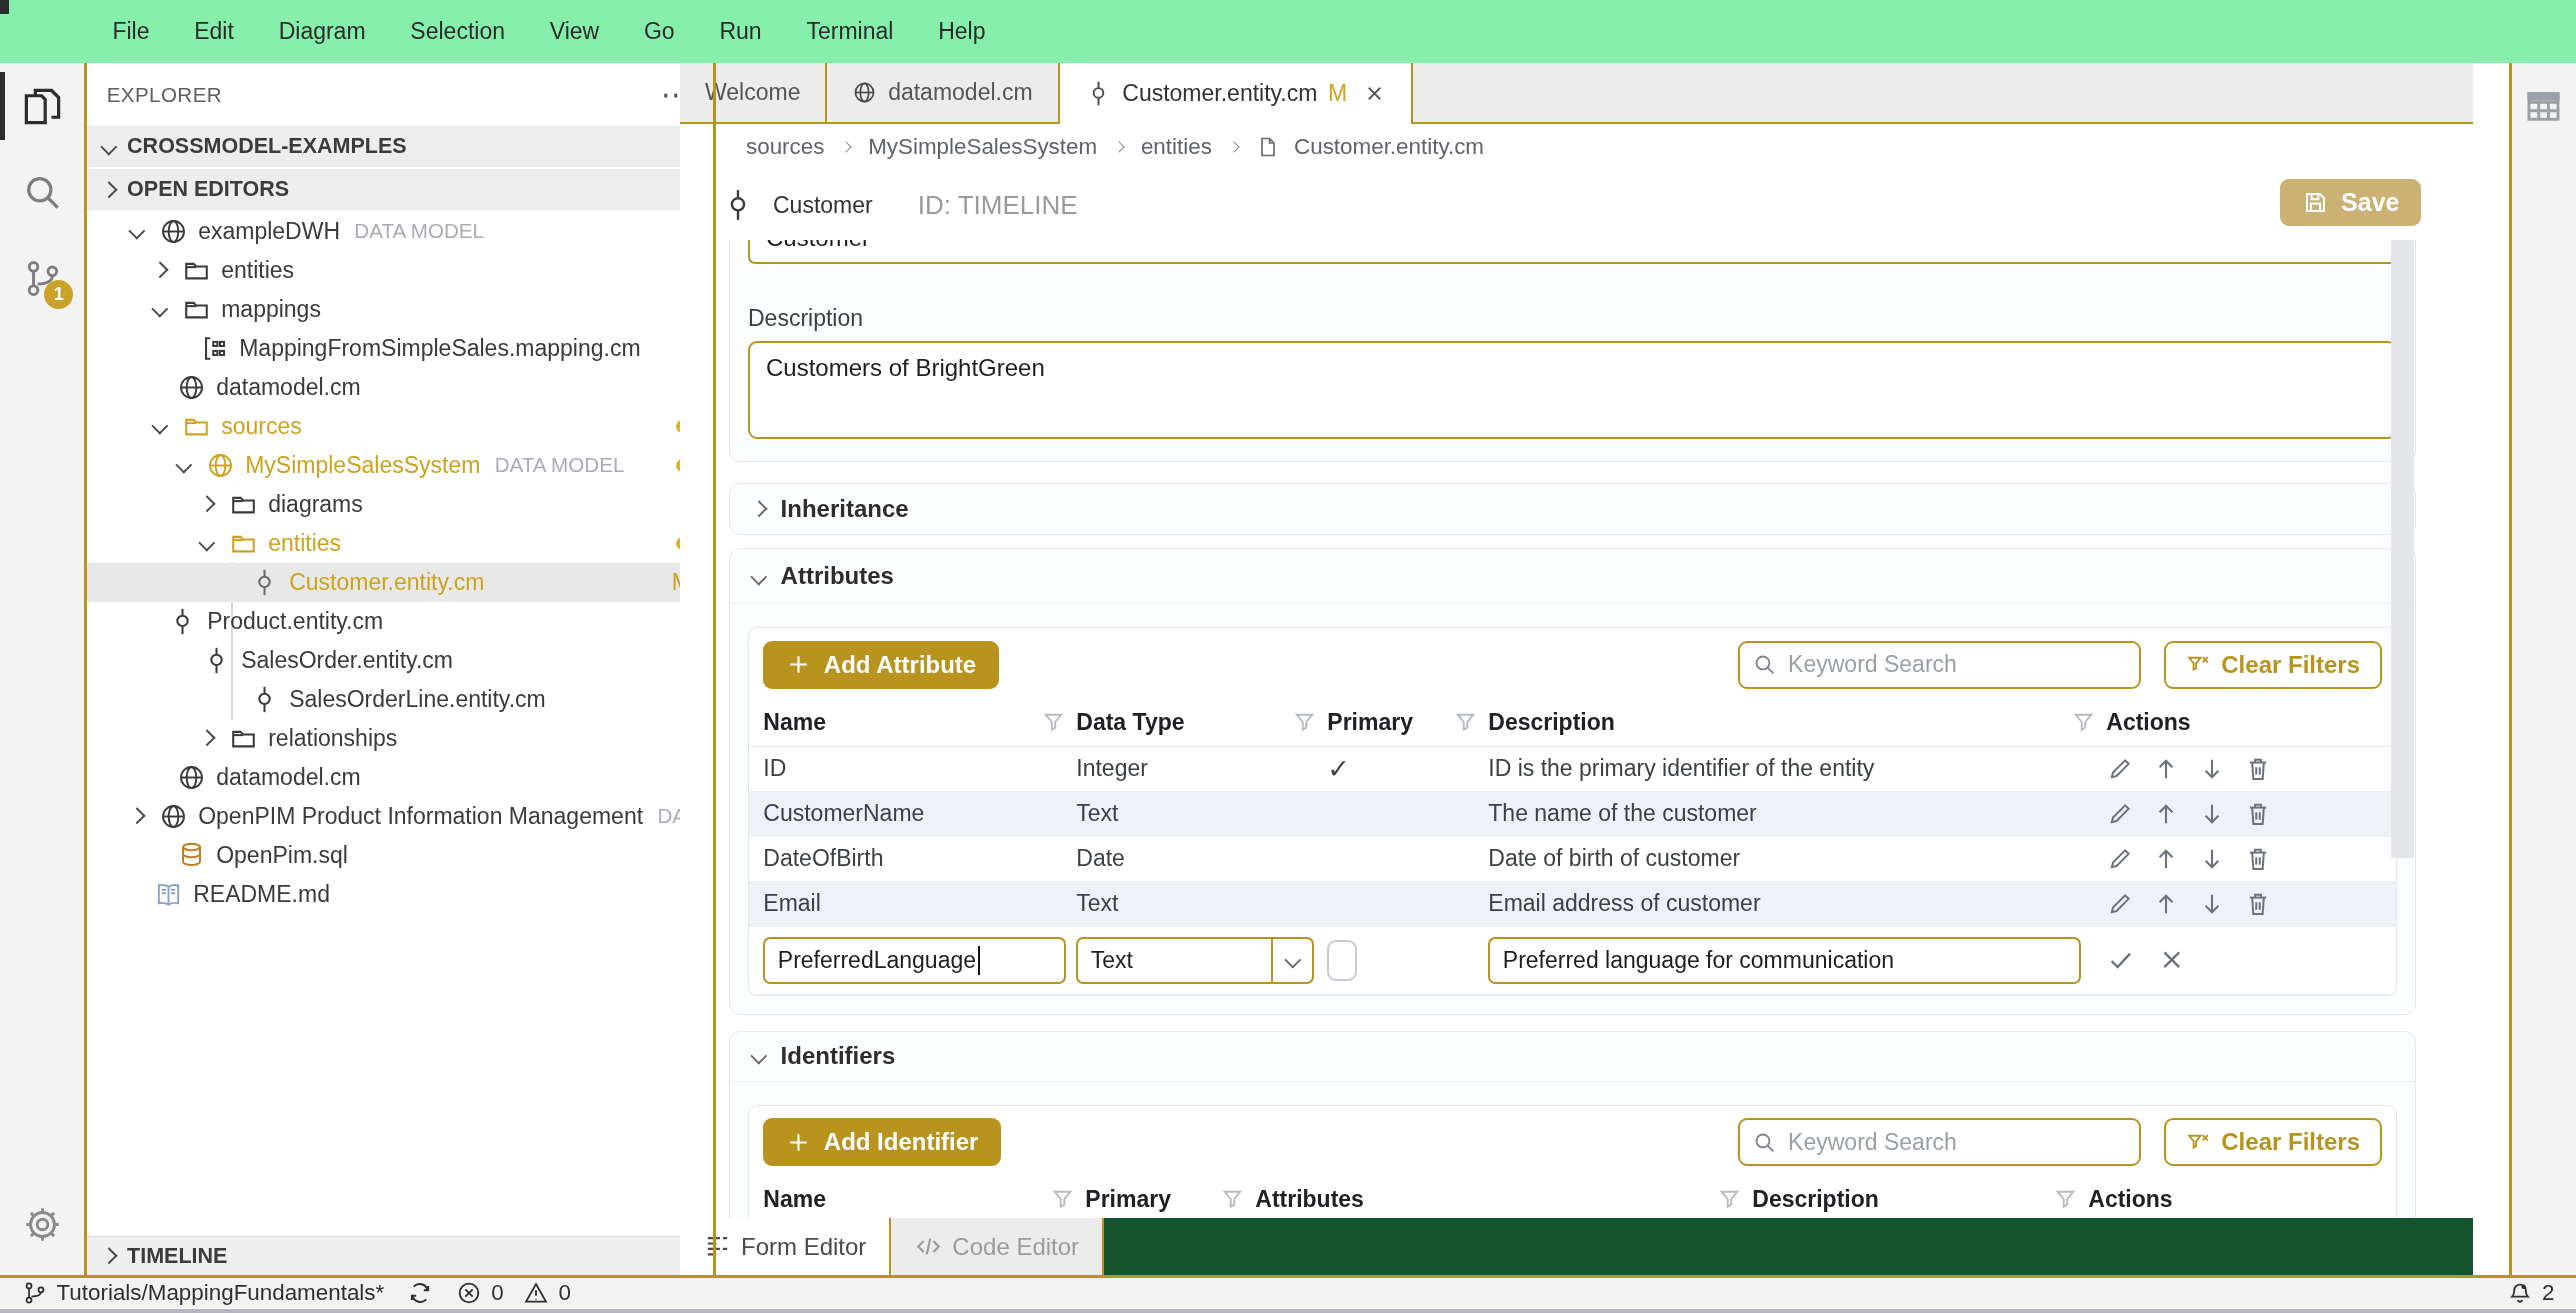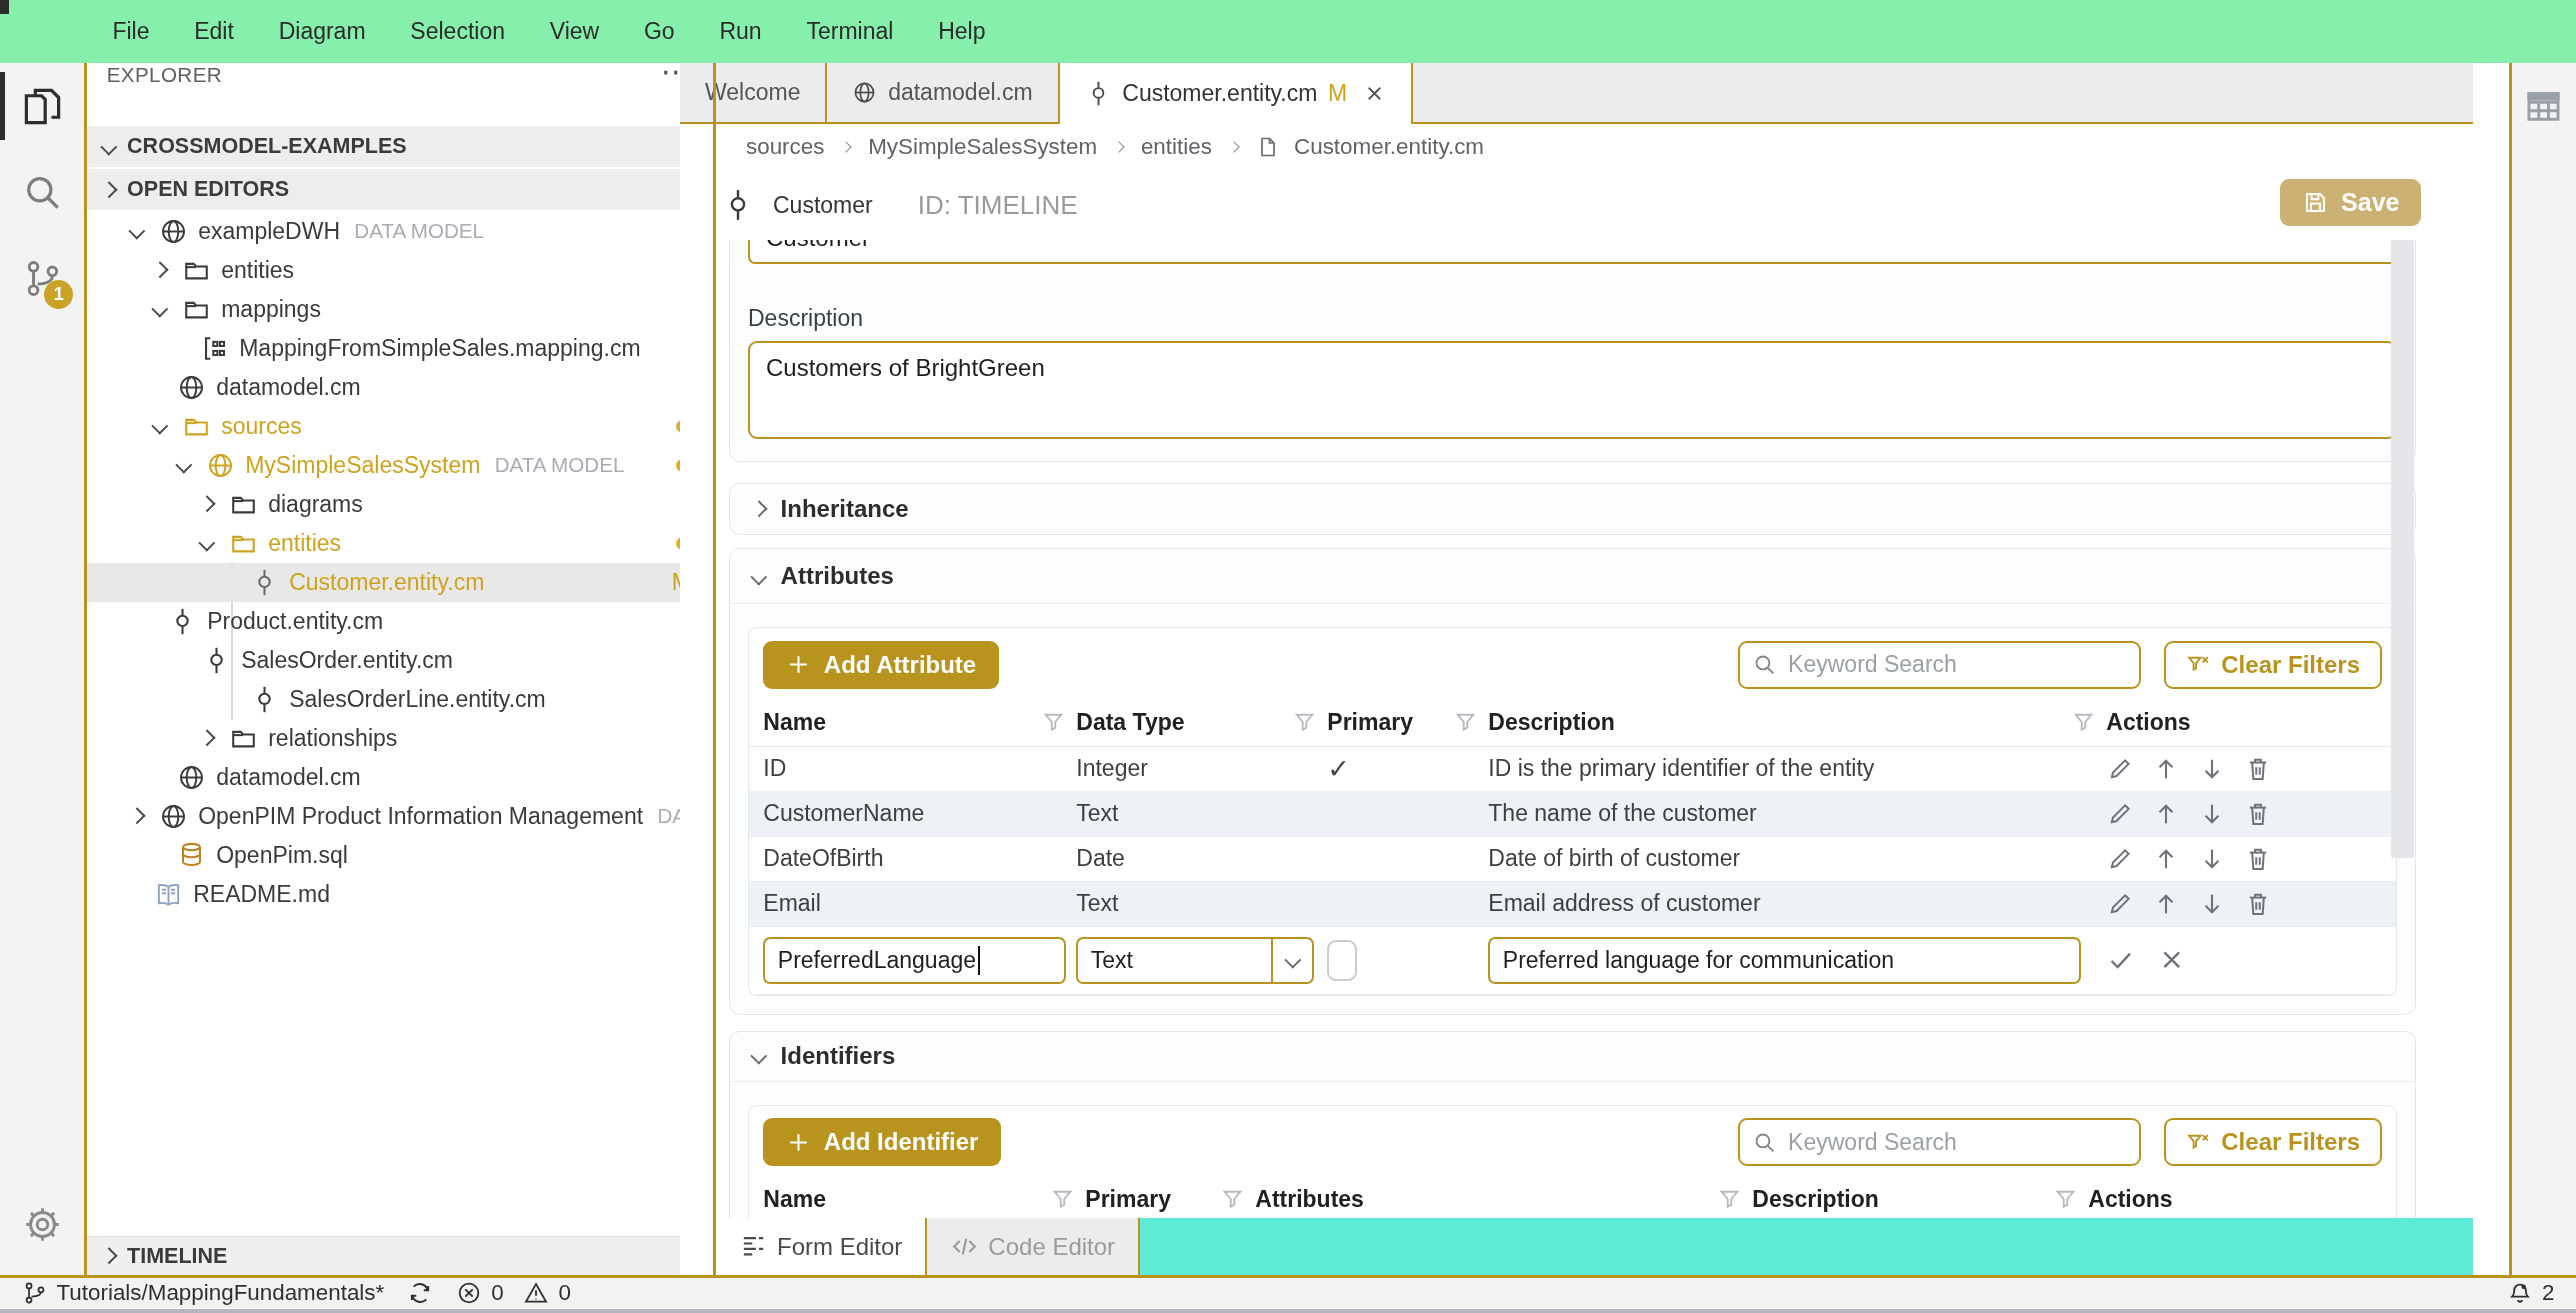--- a/index.html
+++ b/index.html
@@ -21,21 +21,21 @@
   .act-item.active::before { content:""; position:absolute; left:0; top:9px; bottom:9px; width:4.5px; background:#2d2d2d; }
   .act-item svg.i { width:43px; height:43px; }
   .act-gear { position:absolute; bottom:14.3px; left:0; width:84px; height:72px; display:flex; align-items:center; justify-content:center; color:#8a8a8a; }
   .act-gear svg.i { width:41px; height:41px; }
   .scm-badge { position:absolute; right:10.7px; bottom:12.5px; width:29px; height:29px; border-radius:50%; background:#c9a227; color:#fff; font-size:18px; font-weight:bold; display:flex; align-items:center; justify-content:center; }
 
   .vgold { position:absolute; top:63px; bottom:39px; width:2.7px; background:#b8941f; z-index:5; }
 
   
   .explorer { position:absolute; left:87px; width:627px; top:63px; bottom:39px; background:#fff; overflow:hidden; }
-  .exp-header { height:63px; display:flex; align-items:flex-start; padding:0 21.5px 0 19.7px;gap:24px; }
+  .exp-header { height:63px; display:flex; align-items:center; padding:0 21.5px 0 19.7px;gap:24px; }
   .exp-title { font-size:20.6px; color:#5f5f5f; letter-spacing:0.4px; }
   .exp-more { margin-left:auto; font-size:30px; color:#555; line-height:18px; letter-spacing:1.8px; }
   .sect-row { height:41px; background:#ededed; display:flex; align-items:center; gap:12.5px; padding-left:16px; font-size:21.5px; font-weight:bold; color:#3b3b3b; margin-bottom:1.8px; }
   .chev { width:11.6px; height:11.6px; border-right:2.2px solid #4a4a4a; border-bottom:2.2px solid #4a4a4a; transform:rotate(-45deg); display:inline-block; flex:none; }
   .chev.down { transform:rotate(45deg); }
   .chev.lite { border-color:#6a6a6a; }
   .trow { position:relative; height:39px; display:flex; align-items:center; font-size:23px; color:#3a3a3a; white-space:nowrap; }
   .trow .tw { width:36px; display:flex; justify-content:center; flex:none; }
   .trow .ticon { width:36px; display:flex; justify-content:center; color:#3a3a3a; flex:none; }
   .trow .tlabel { margin-left:7.2px; overflow:hidden; text-overflow:ellipsis; }
@@ -111,21 +111,21 @@
   .fake-input.desc { width:593px; }
   .caret { display:inline-block; width:2.2px; height:29px; background:#111; margin-left:1.8px; }
   .selectbox { width:238px; height:47px; border:2.2px solid #b8941f; border-radius:7.2px; background:#fff; display:flex; align-items:center; font-size:23px; color:#1e1e1e; overflow:hidden; }
   .selectbox .sel-val { flex:1; padding:0 12.5px; }
   .selectbox .sel-div { width:2.2px; height:100%; background:#b8941f; }
   .selectbox .sel-chev { width:39px; display:flex; justify-content:center; }
   .checkbox { width:30px; height:41px; border:2.7px solid #c7ccd2; border-radius:9px; background:#fff; }
   .confirmicons { display:flex; align-items:center; gap:21.5px; color:#6d727a; }
   .confirmicons svg.i { width:29.5px; height:29.5px; }
 
-  .modebar { position:absolute; left:0; right:0; bottom:0; height:57px; background:#5eead4; display:flex;margin-left:36px; }
+  .modebar { position:absolute; left:0; right:0; bottom:0; height:57px; background:#14532d; display:flex; }
   .mtab { display:flex; align-items:center; gap:9px; padding:0 23px; font-size:24px; border-right:2.7px solid #b8941f; white-space:nowrap; }
   .mtab.active { background:#fff; color:#4a4a4a; }
   .mtab.inactive { background:#ececec; color:#9b9b9b; }
   .mtab svg.i { width:29px; height:29px; }
 
   
   .rightpanel { position:absolute; left:2512px; right:0; top:63px; bottom:39px; background:#f3f3f3; }
   .rp-icon { margin:23px auto 0; width:43px; color:#9aa0a6; }
   .rp-icon svg.i { width:41px; height:41px; }
 

